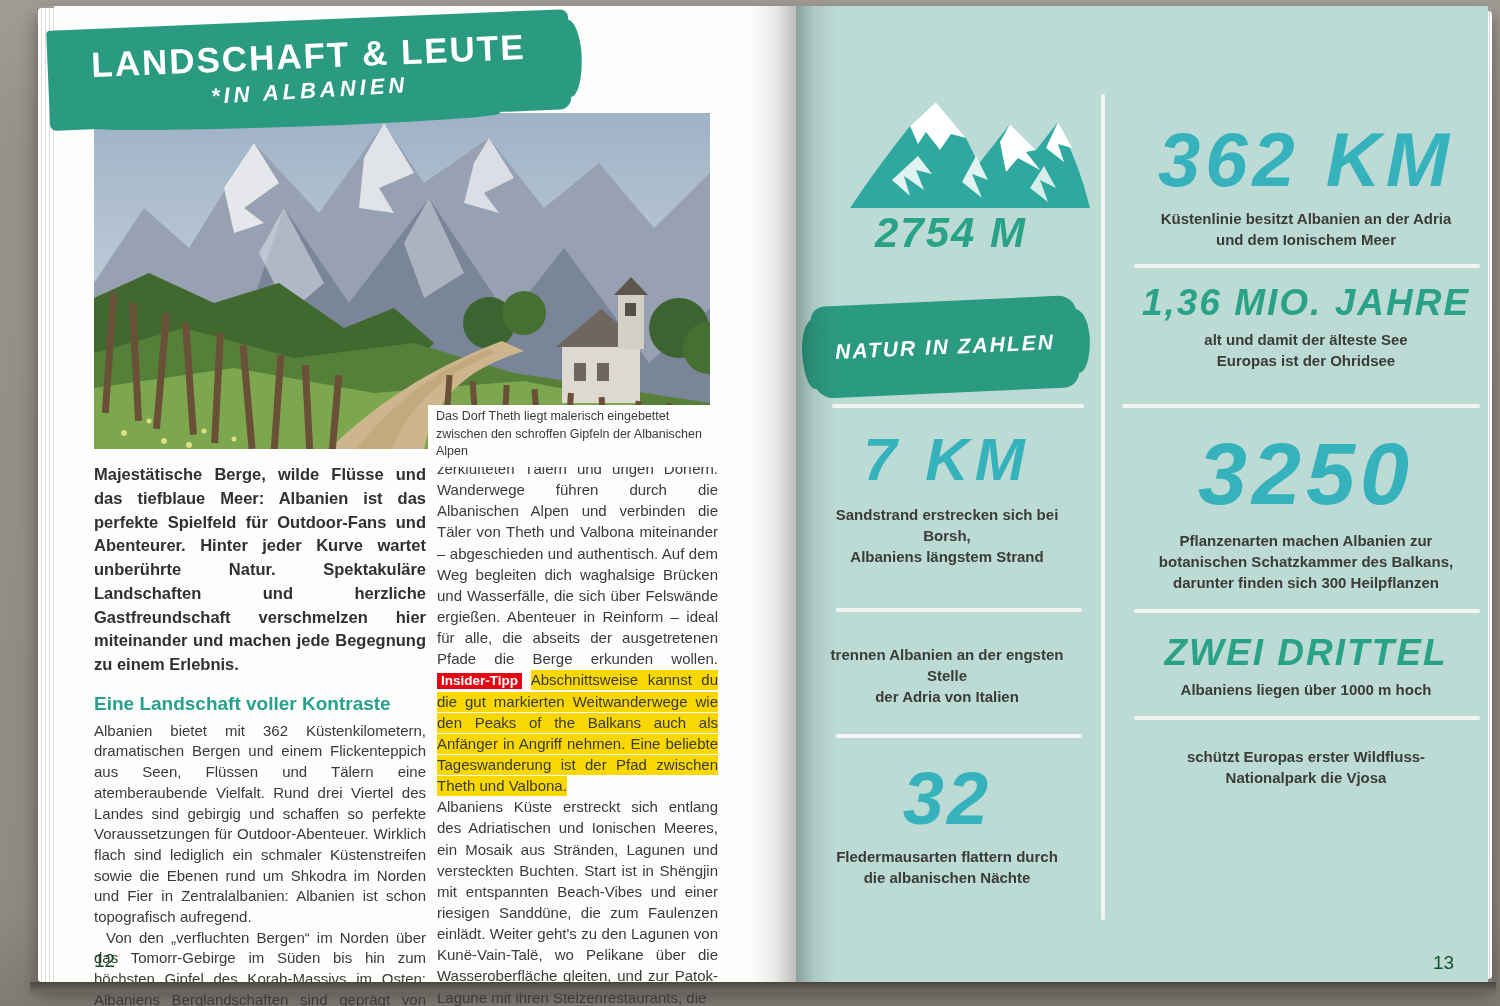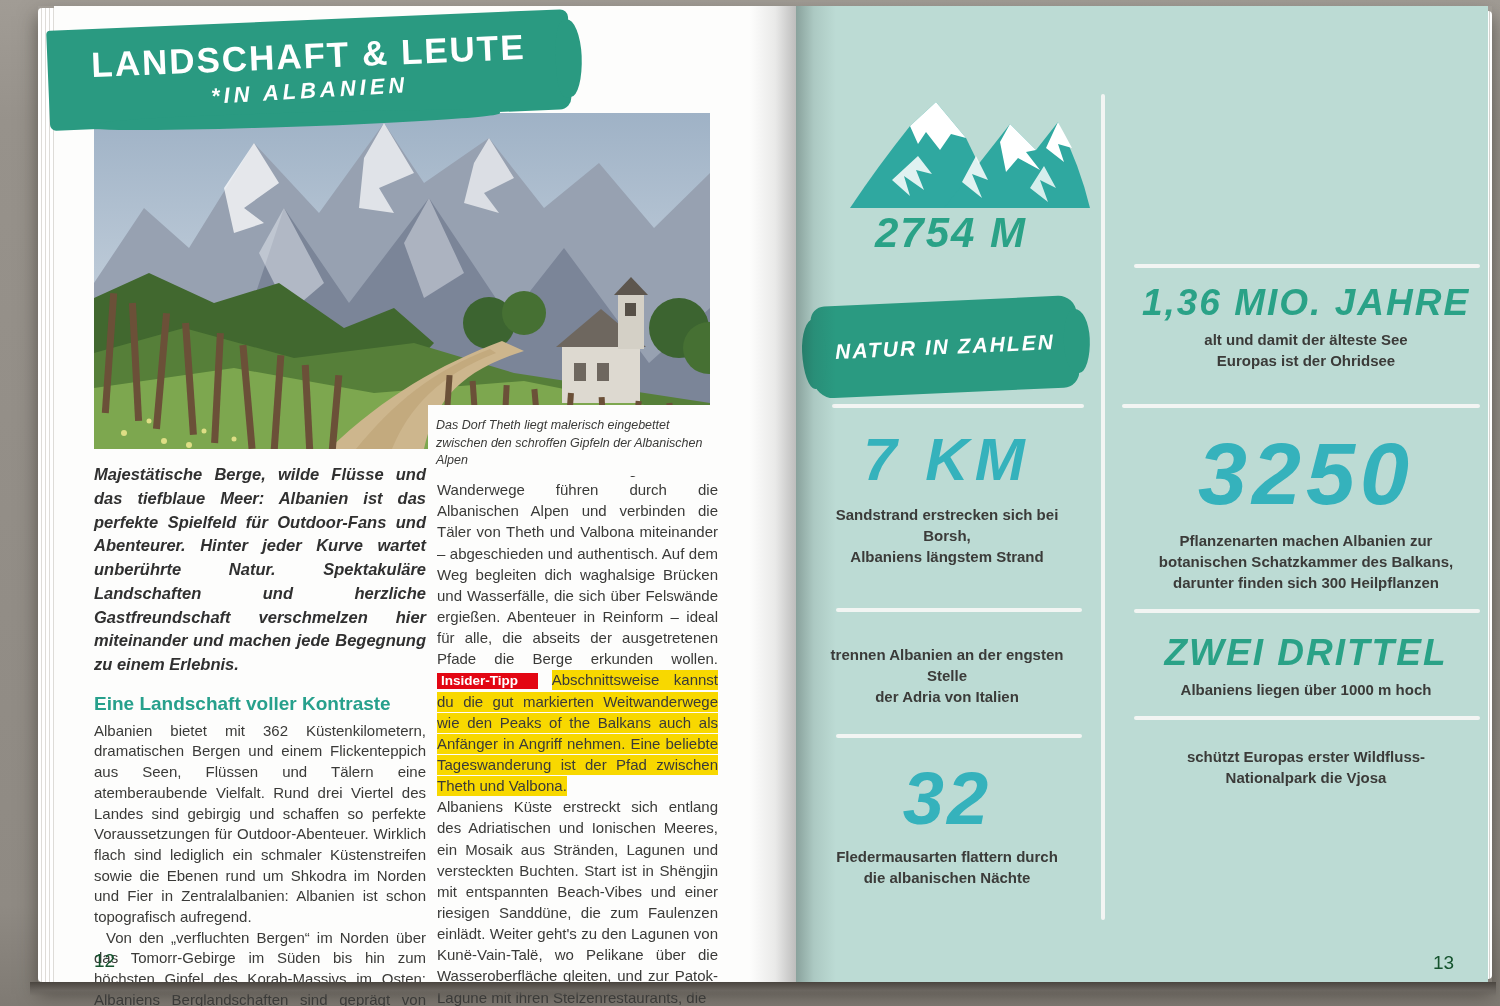--- a/index.html
+++ b/index.html
@@ -36,30 +36,30 @@
     background:#2a9a81;border-radius:45% 60% 55% 40%/50% 55% 60% 42%;}
   .banner::after{content:'';position:absolute;left:30px;bottom:-6px;width:420px;height:14px;
     background:#2a9a81;border-radius:40% 55% 60% 45%/60% 45% 55% 50%;transform:rotate(.6deg);}
   .banner-title{color:#fff;font-size:35px;font-weight:bold;letter-spacing:2px;white-space:nowrap;}
   .banner-sub{color:#fff;font-size:22px;font-weight:bold;font-style:italic;letter-spacing:4px;
     transform:rotate(-1deg);white-space:nowrap;}
 
   .photo{position:absolute;left:40px;top:107px;width:616px;height:336px;overflow:hidden;z-index:4;}
   .photo svg{display:block;}
   .photo-caption{position:absolute;left:374px;top:399px;width:288px;background:#fdfdfc;
-    padding:12px 8px 6px 8px;font-style:italic;font-size:12.5px;line-height:1.4;color:#3a3a38;z-index:6;}
+    padding:3px 8px 6px 8px;font-size:12.5px;line-height:1.4;color:#3a3a38;z-index:6;}
 
   .col1{position:absolute;left:40px;top:457px;width:332px;}
-  .intro{font-size:16.5px;font-weight:bold;line-height:1.44;color:#303030;text-align:justify;font-style:italic;}
+  .intro{font-size:16.5px;font-weight:bold;line-height:1.44;color:#303030;text-align:justify;}
   .h-teal{color:#27a08c;font-size:19px;font-weight:bold;margin:16px 0 6px 0;}
   .bodytext{font-size:15px;line-height:1.38;color:#3a3a38;text-align:justify;}
   .indent{text-indent:12px;}
   .col2{position:absolute;left:383px;top:452px;width:281px;}
   .col2 .bodytext{line-height:1.41;}
-  .insider-badge{background:#e30613;color:#fff;font-weight:bold;padding:0 20px 1px 4px;font-size:13.5px;}
+  .insider-badge{background:#e30613;color:#fff;font-weight:bold;padding:0 4px 1px 4px;font-size:13.5px;}
   .hl{background:#f8d800;box-decoration-break:clone;-webkit-box-decoration-break:clone;padding:1px 0 2px 0;}
   .pagenum{position:absolute;font-size:19px;font-weight:normal;color:#14532d;z-index:7;}
   .pagenum-left{left:40px;top:944px;}
   .pagenum-right{left:637px;top:946px;}
 
   
   .divider-v{position:absolute;left:305px;top:88px;width:4px;height:826px;background:#f2f5f3;
     border-radius:2px;z-index:2;}
   .line-h{position:absolute;height:4px;background:#f2f5f3;border-radius:2px;z-index:2;}
   .stat{position:absolute;text-align:center;z-index:3;}
@@ -222,20 +222,25 @@
       <div class="stat-caption">trennen Albanien an der engsten Stelle
 der Adria von Italien</div>
     </div>
 
     <div class="stat" style="left:18px;top:756px;width:266px;">
       <div class="stat-value-cyan" style="font-size:74px;">32</div>
       <div class="stat-caption" style="margin-top:10px;text-align:center;">Fledermausarten flattern durch
 die albanischen Nächte</div>
     </div>
 
+    <div class="stat" style="left:330px;top:116px;width:360px;">
+      <div class="stat-value-cyan" style="font-size:76px;letter-spacing:5px;">362 KM</div>
+      <div class="stat-caption" style="margin-top:10px;">Küstenlinie besitzt Albanien an der Adria
+und dem Ionischem Meer</div>
+    </div>
 
     <div class="stat" style="left:330px;top:278px;width:360px;">
       <div class="stat-value-green" style="font-size:37px;">1,36 MIO. JAHRE</div>
       <div class="stat-caption">alt und damit der älteste See
 Europas ist der Ohridsee</div>
     </div>
 
     <div class="stat" style="left:330px;top:424px;width:360px;">
       <div class="stat-value-cyan" style="font-size:88px;letter-spacing:5px;">3250</div>
       <div class="stat-caption" style="margin-top:12px;">Pflanzenarten machen Albanien zur

